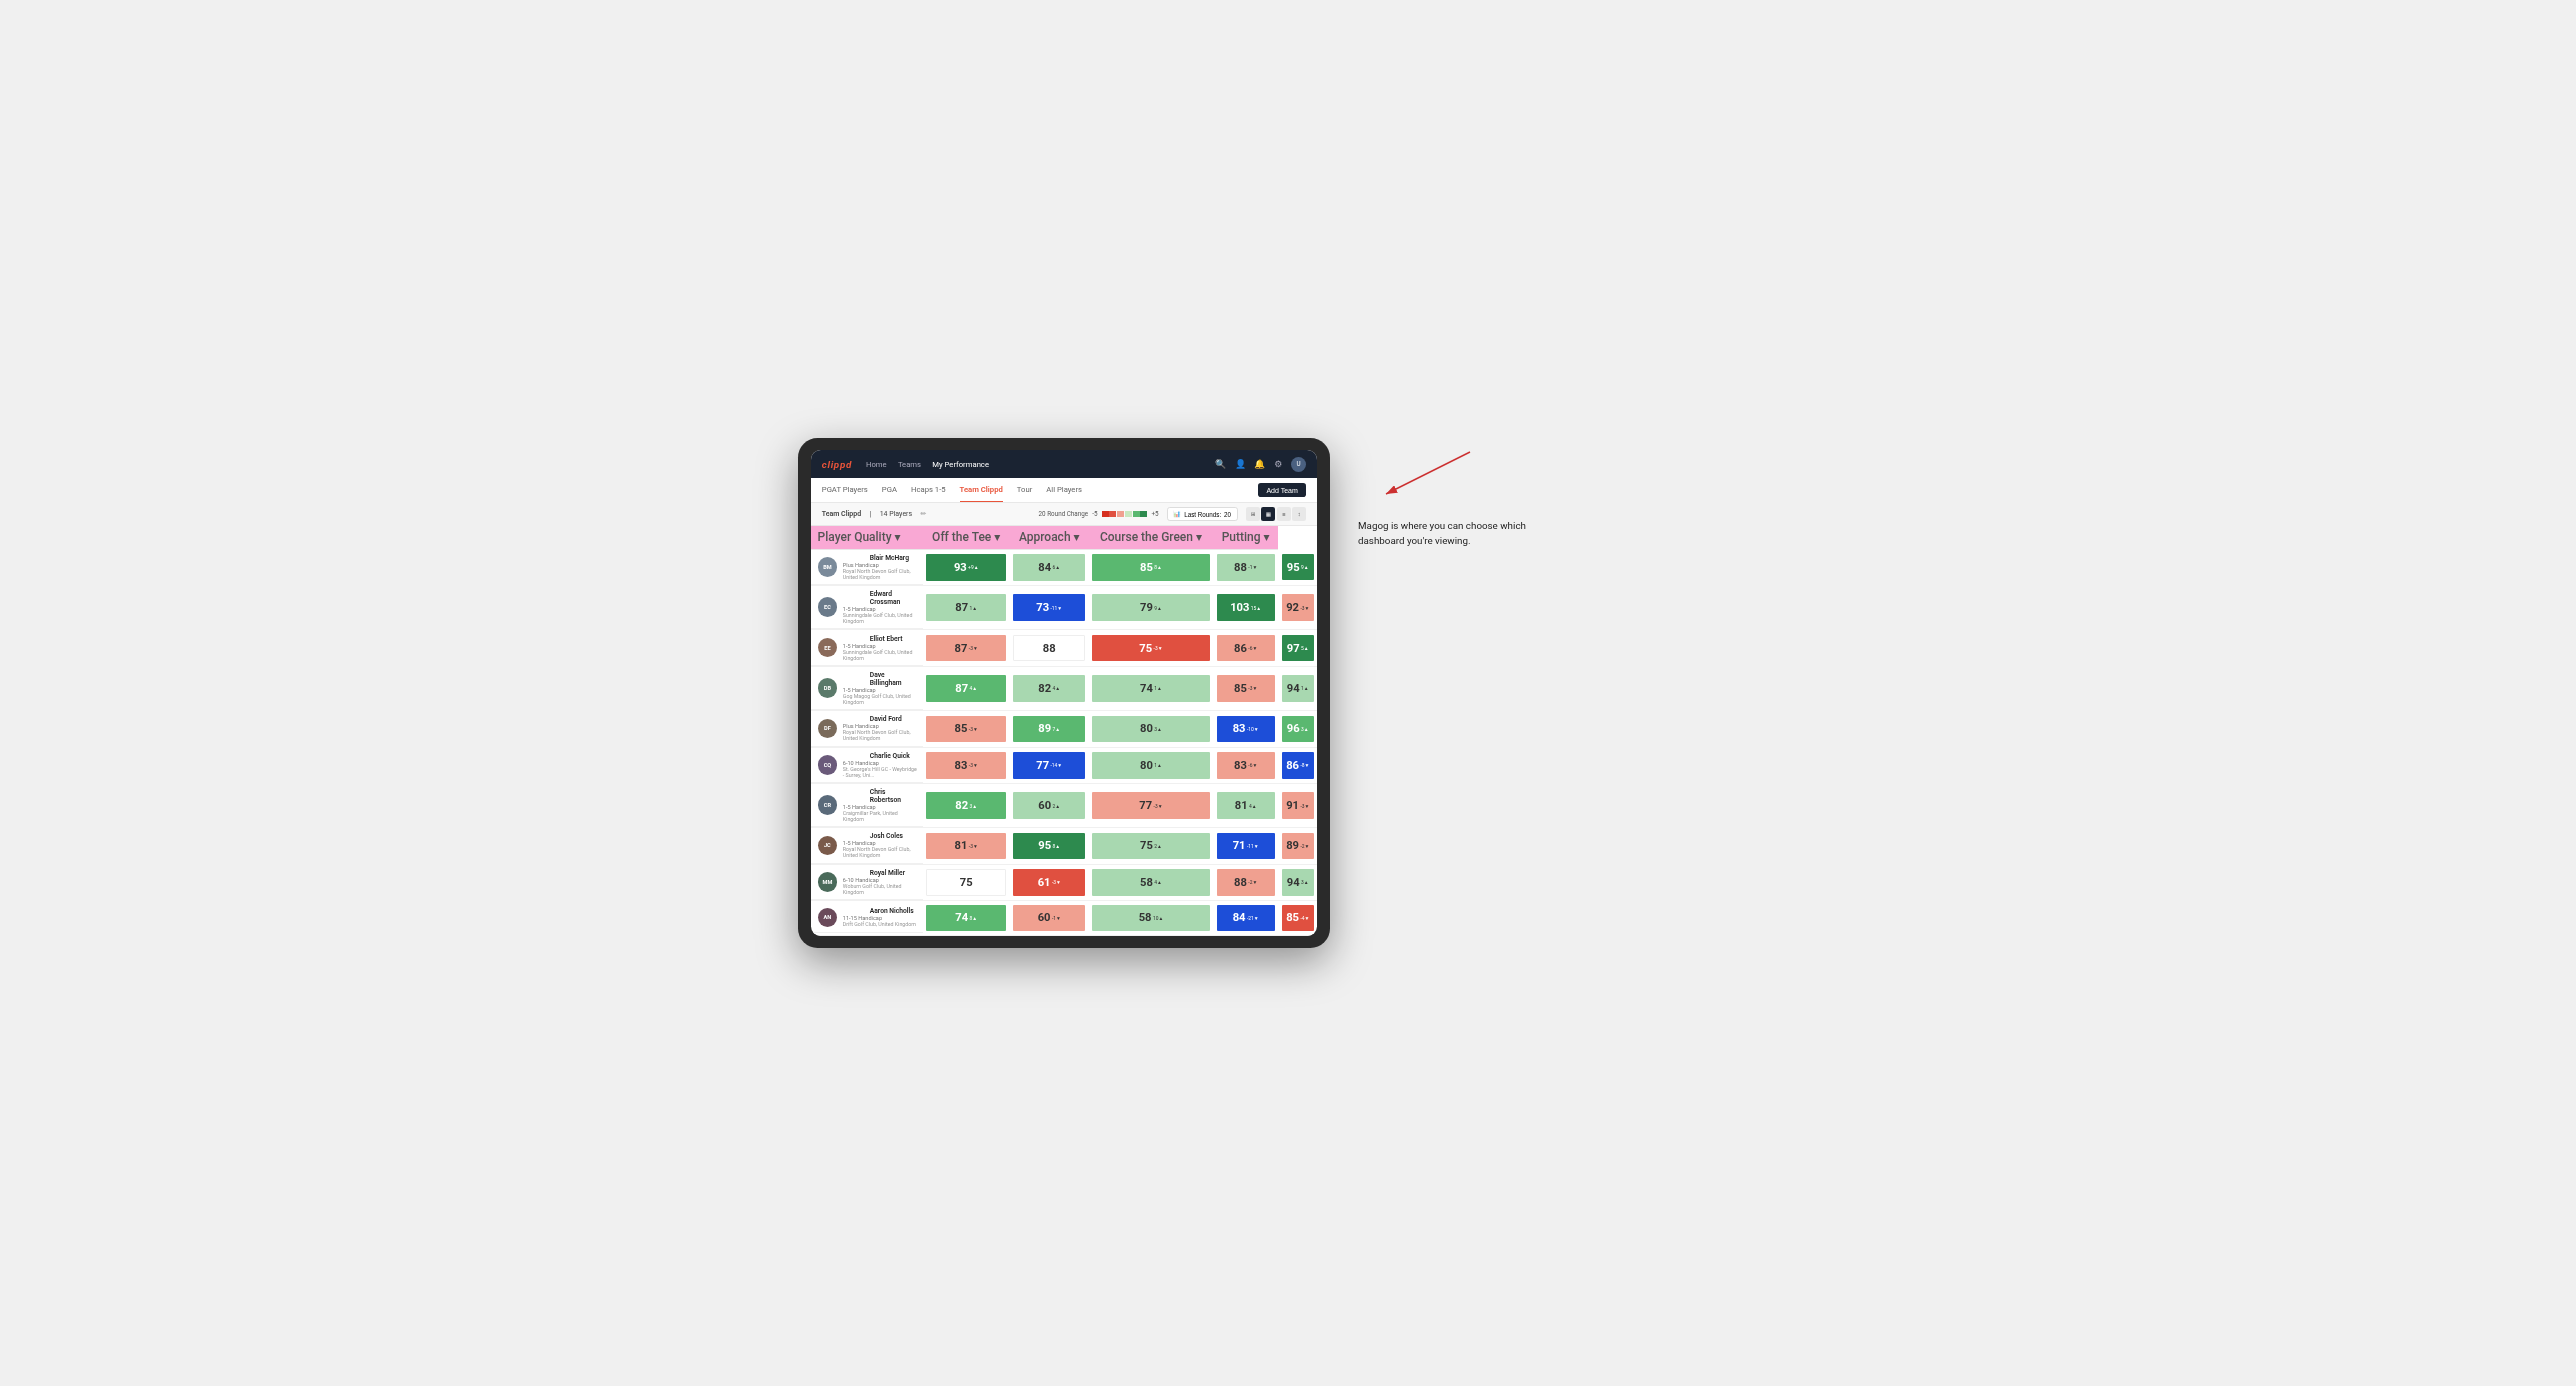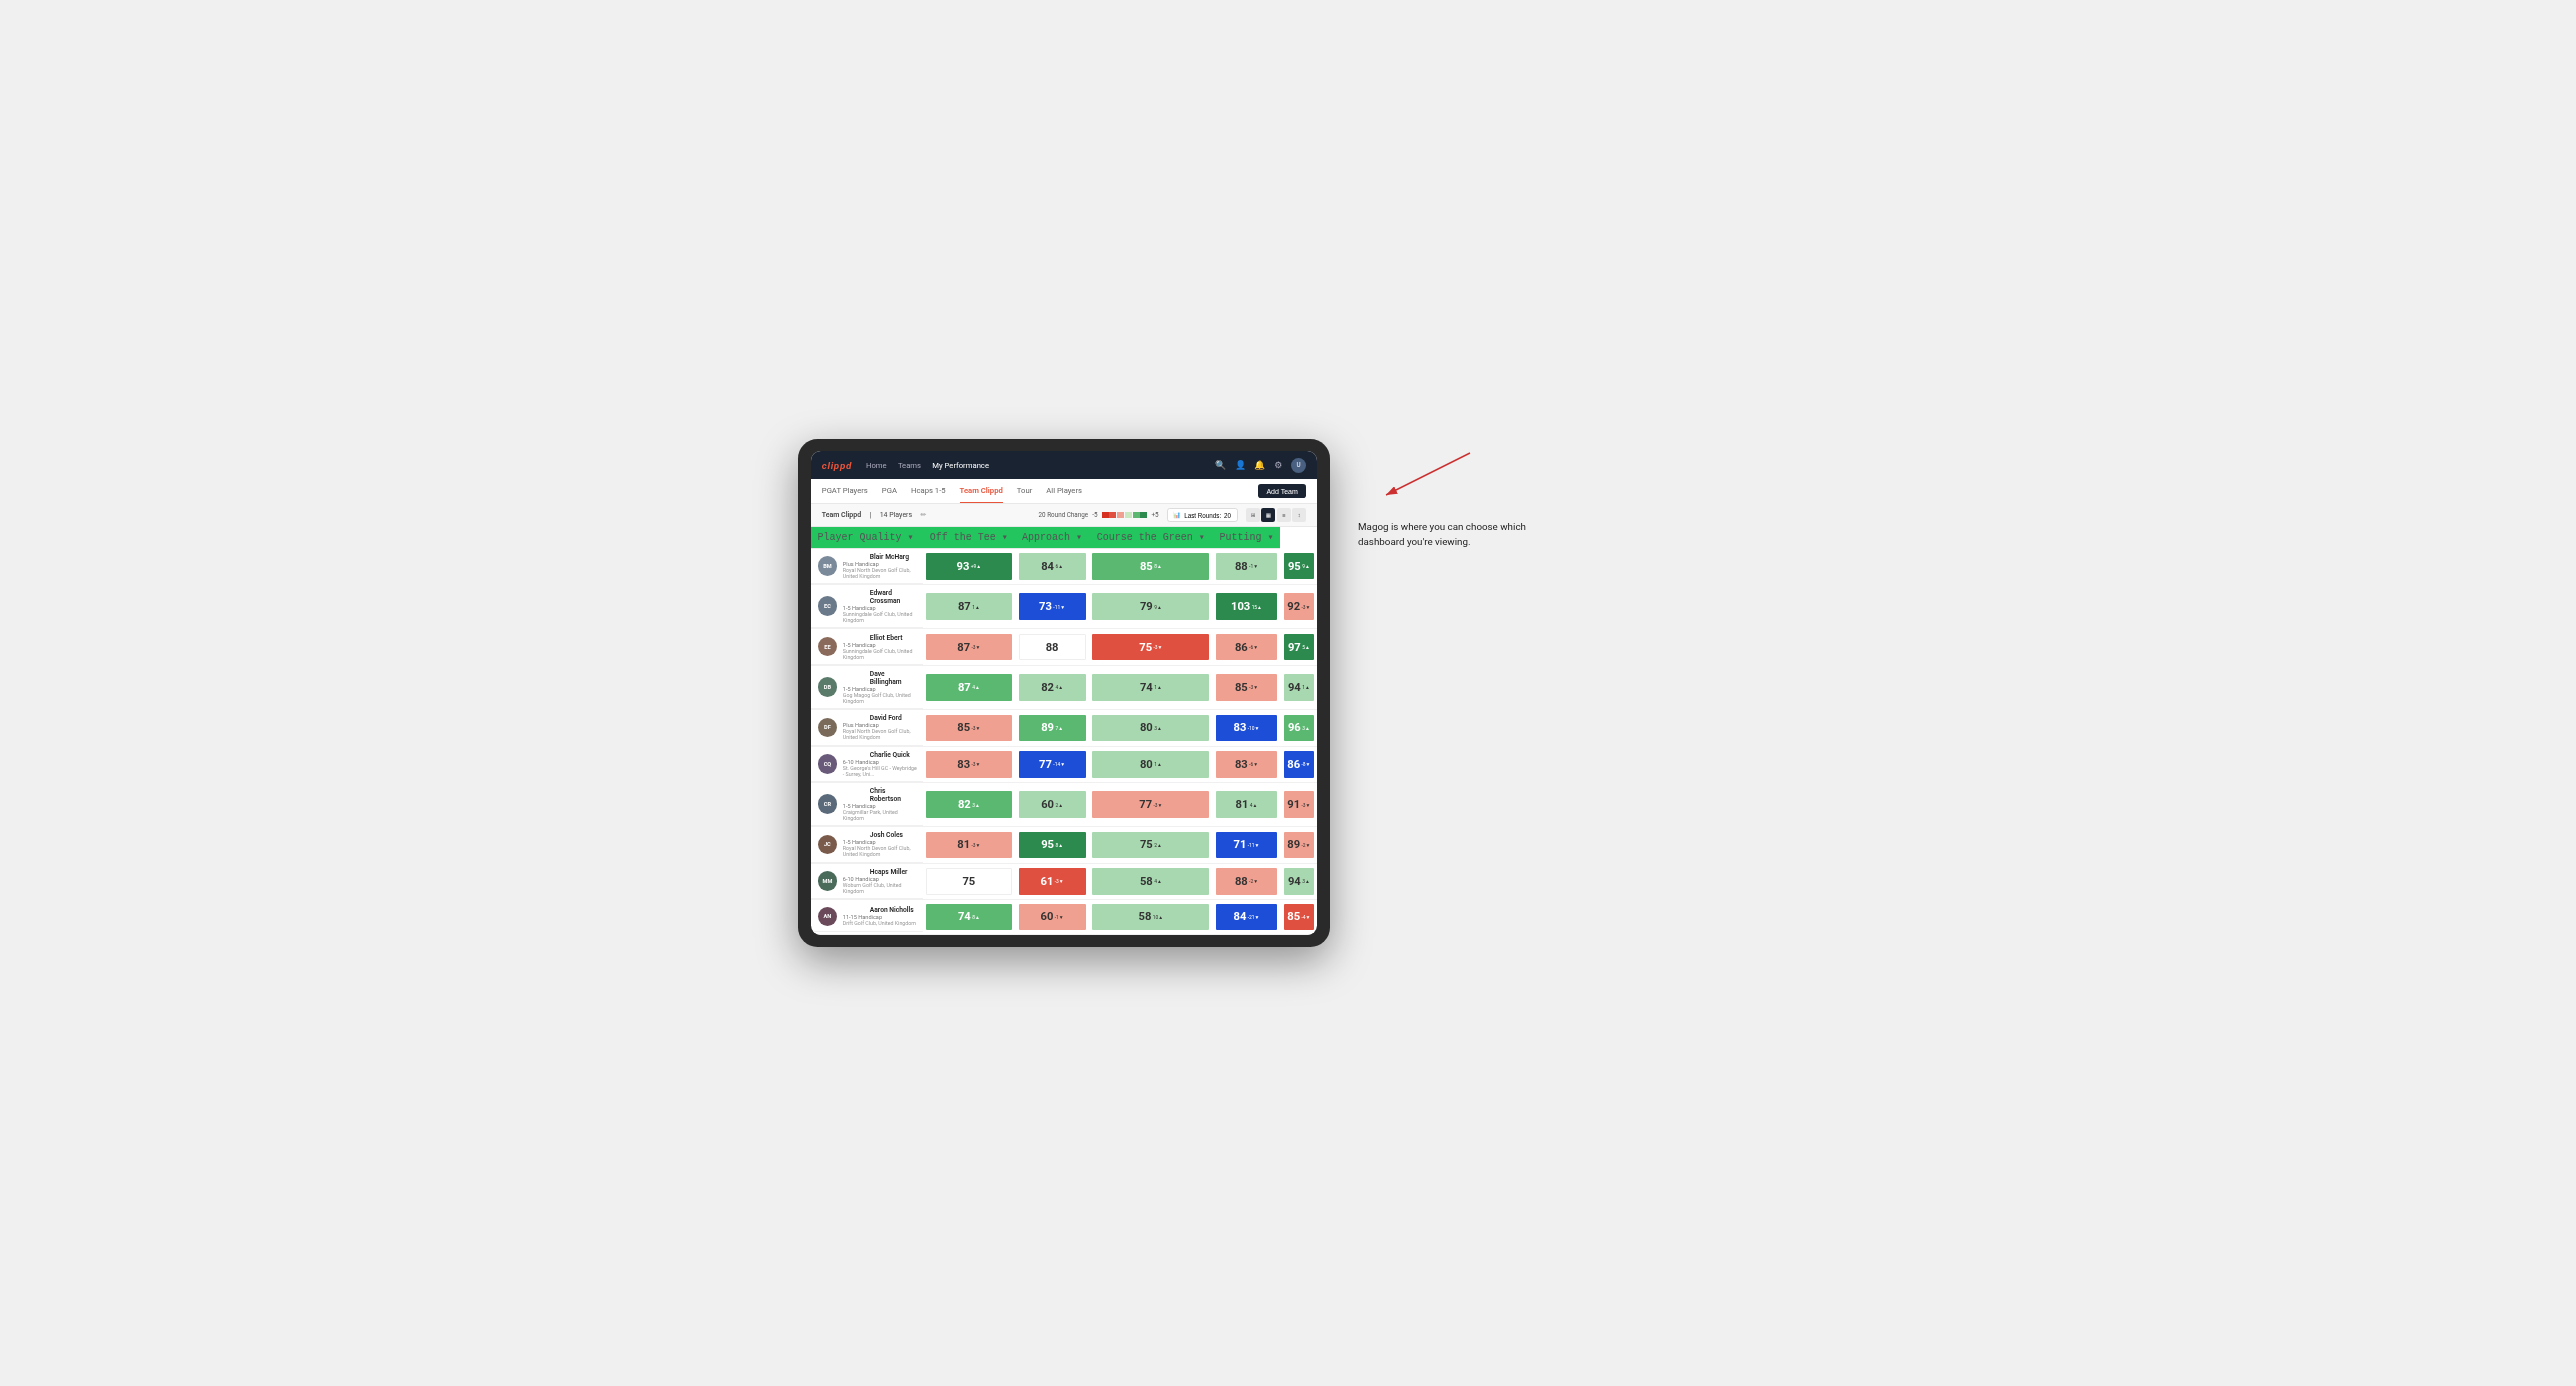--- a/index.html
+++ b/index.html
@@ -217,28 +217,27 @@
       width: 100%;
       overflow-x: auto;
     }
 
     table {
       width: 100%;
       border-collapse: collapse;
     }
 
     .col-header {
-      background: #22c55e;
-      font-size: 10px;
+      background: #f9a8d4;
+      font-size: 12px;
       color: #555;
       padding: 4.2px 5.6px;
       text-align: center;
       border-bottom: 0.7px solid #e8e8e8;
       font-weight: 500;
-      font-family: Liberation Mono, monospace;
     }
 
     .col-header.player-col {
       text-align: left;
       padding-left: 7px;
     }
 
     .player-cell {
       display: flex;
       align-items: center;
@@ -751,21 +750,21 @@
                     <span class="score-num">89</span>
                     <span class="score-change">-2▼</span>
                   </div>
                 </td>
               </tr>
               <tr>
                 <td style="border-bottom: 0.7px solid rgb(240, 240, 240); padding: 0px;">
                   <div class="player-cell">
                     <div class="player-avatar" style="background: rgb(74, 106, 90);">MM</div>
                     <div class="player-info">
-                      <div class="name">Hcaps Miller</div>
+                      <div class="name">Royal Miller</div>
                       <div class="handicap">6-10 Handicap</div>
                       <div class="club">Woburn Golf Club, United Kingdom</div>
                     </div>
                   </div>
                 </td>
                 <td style="padding: 2.1px; border-bottom: 0.7px solid rgb(240, 240, 240);">
                   <div class="score-box bg-white">
                     <span class="score-num">75</span>
                   </div>
                 </td>

